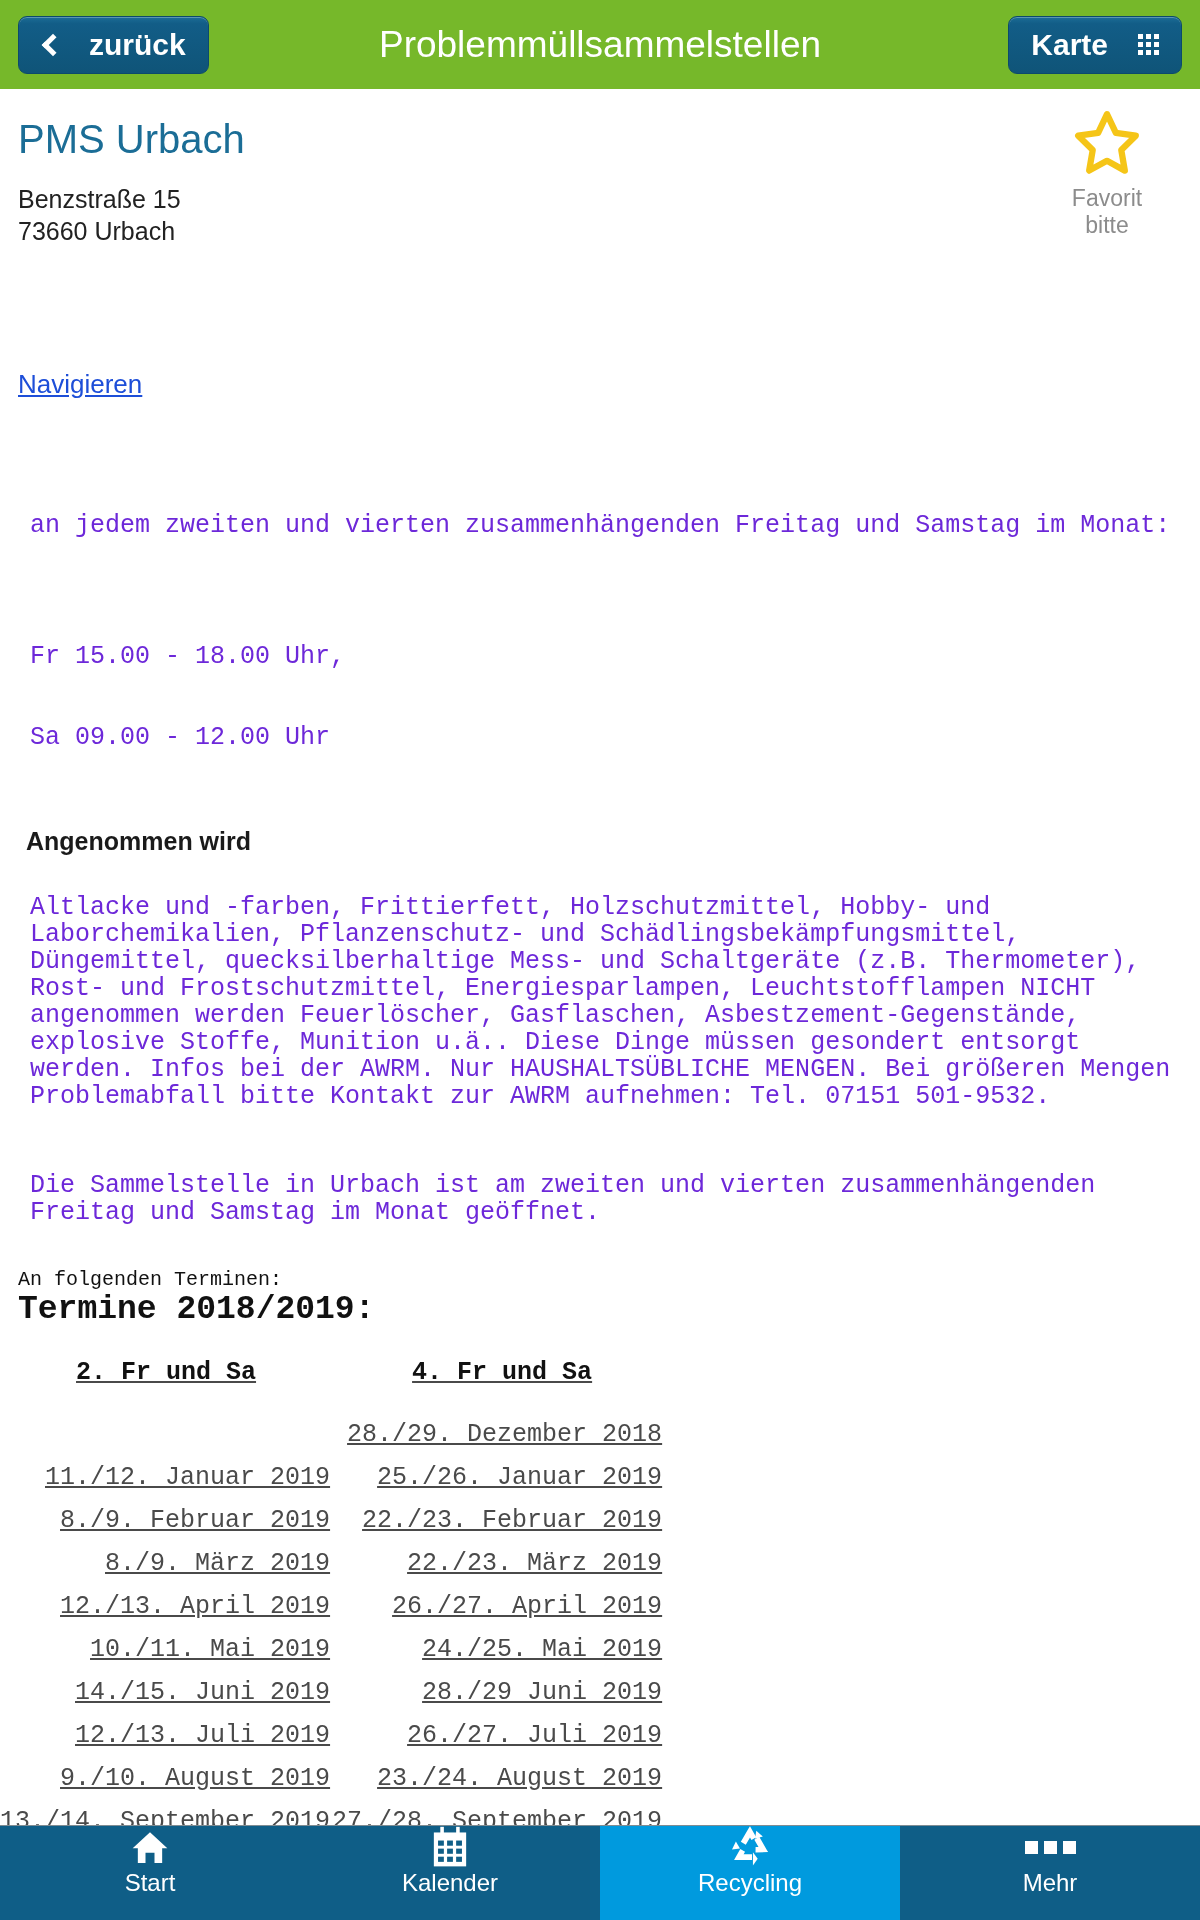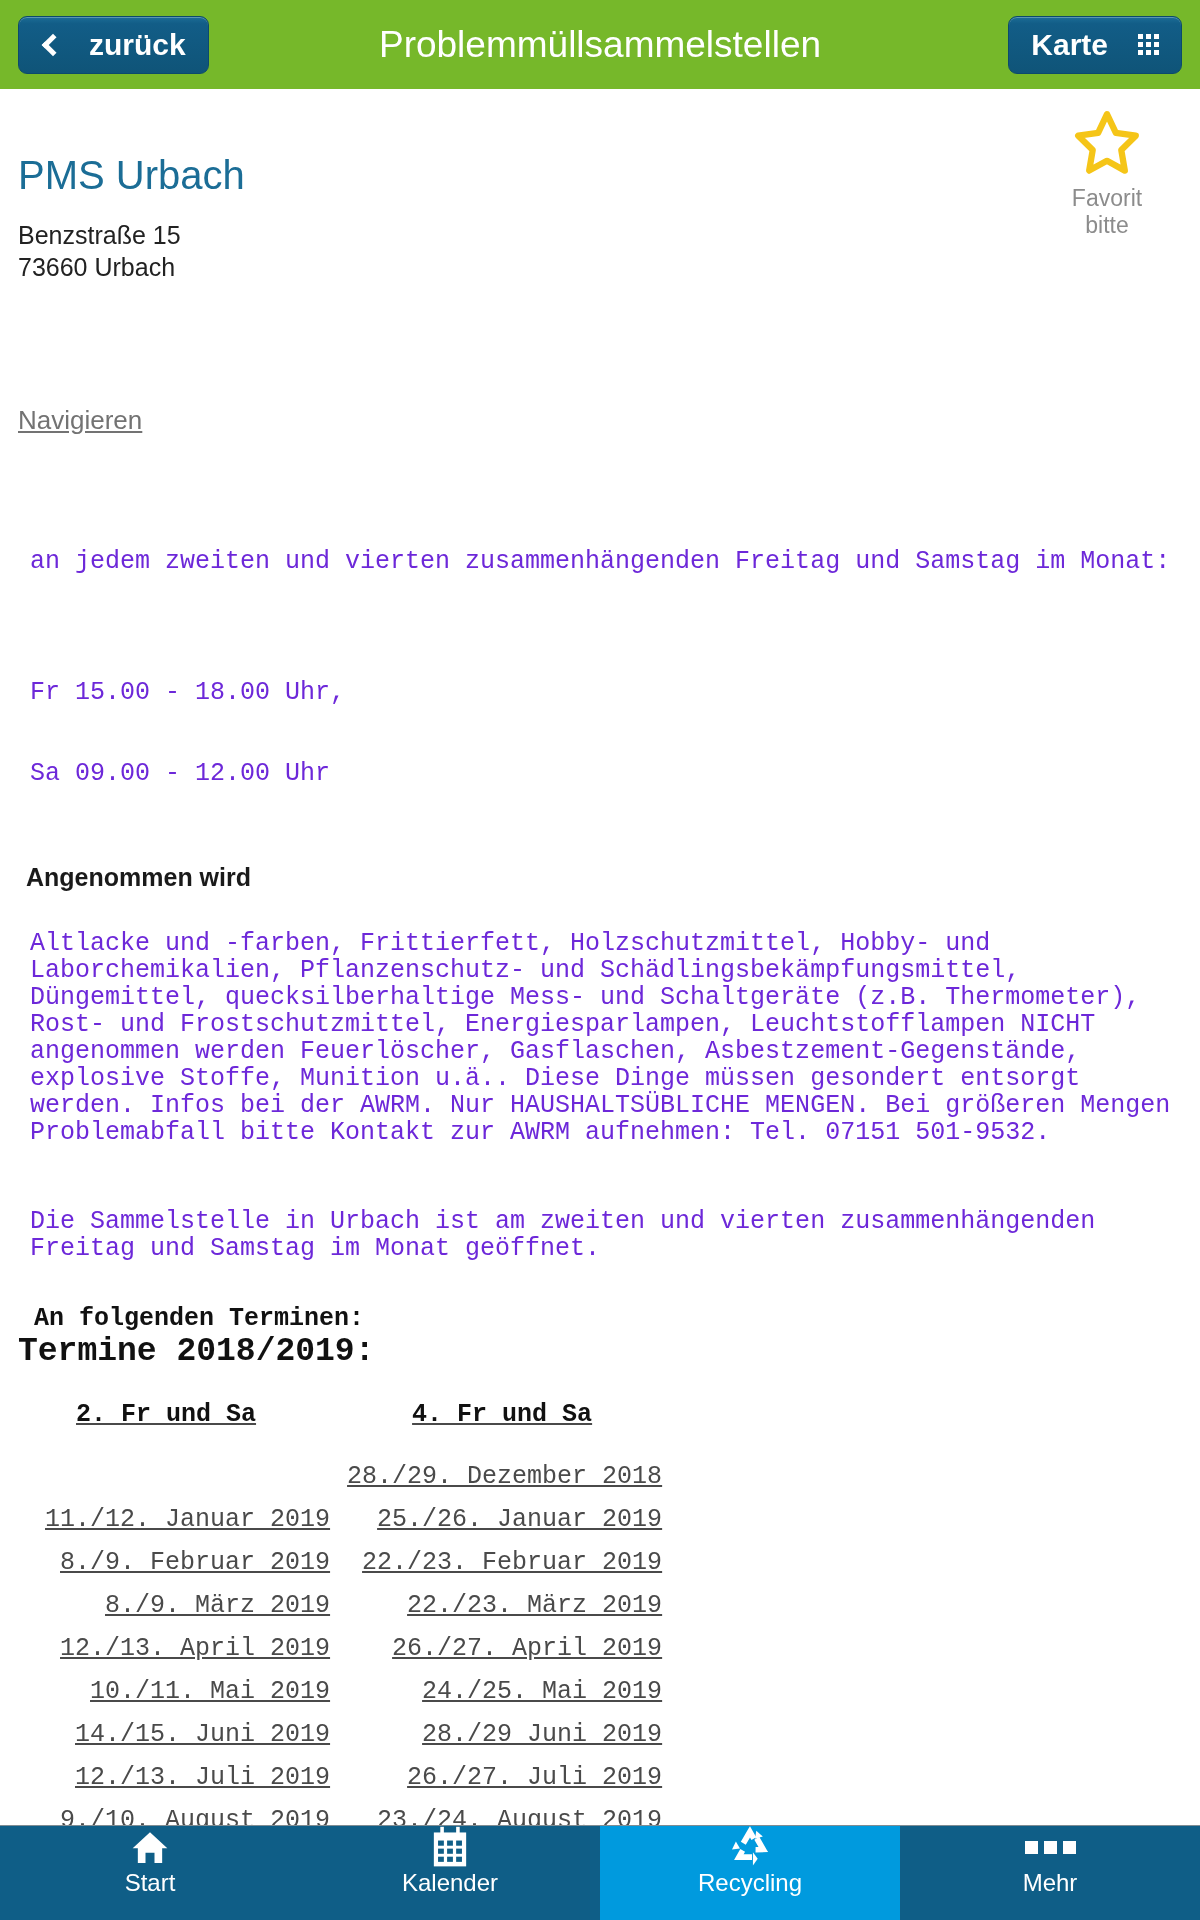--- a/index.html
+++ b/index.html
@@ -89,21 +89,20 @@
     overflow: hidden;
     background: #fff;
   }
 
   .place-title {
     color: #1b6d96;
     font-size: 40px;
     font-weight: normal;
     padding: 28px 0 0 18px;
     line-height: 1.1;
-    margin-top: 36px;
   }
 
   .address {
     padding: 22px 0 0 18px;
     font-size: 25px;
     color: #222;
     line-height: 1.28;
   }
 
   .fav {
@@ -117,21 +116,21 @@
   .fav-label {
     color: #8c8c8c;
     font-size: 23px;
     line-height: 1.18;
     margin-top: 2px;
   }
 
   .nav-link {
     display: inline-block;
     margin: 122px 0 0 18px;
-    color: #737373;
+    color: #1d4ed8;
     font-size: 26px;
     text-decoration: underline;
     cursor: pointer;
   }
 
   
   .mono {
     font-family: "Liberation Mono", "DejaVu Sans Mono", monospace;
     font-size: 25px;
     line-height: 1.08;
@@ -151,24 +150,24 @@
     color: #1a1a1a;
     padding: 0 26px;
     margin-top: 22px;
   }
 
   .block-accepted { margin-top: 38px; }
   .block-open-info { margin-top: 62px; }
 
   .mono-bold {
     font-family: "Liberation Mono", "DejaVu Sans Mono", monospace;
-    font-size: 25px;
-    font-weight: bold;
+    font-size: 20px;
+    font-weight: normal;
     color: #111;
-    padding: 0 34px;
+    padding: 0 18px;
     margin-top: 42px;
   }
 
   .termine-head {
     font-family: "Liberation Mono", "DejaVu Sans Mono", monospace;
     font-size: 33px;
     font-weight: bold;
     color: #111;
     padding: 0 18px;
   }

